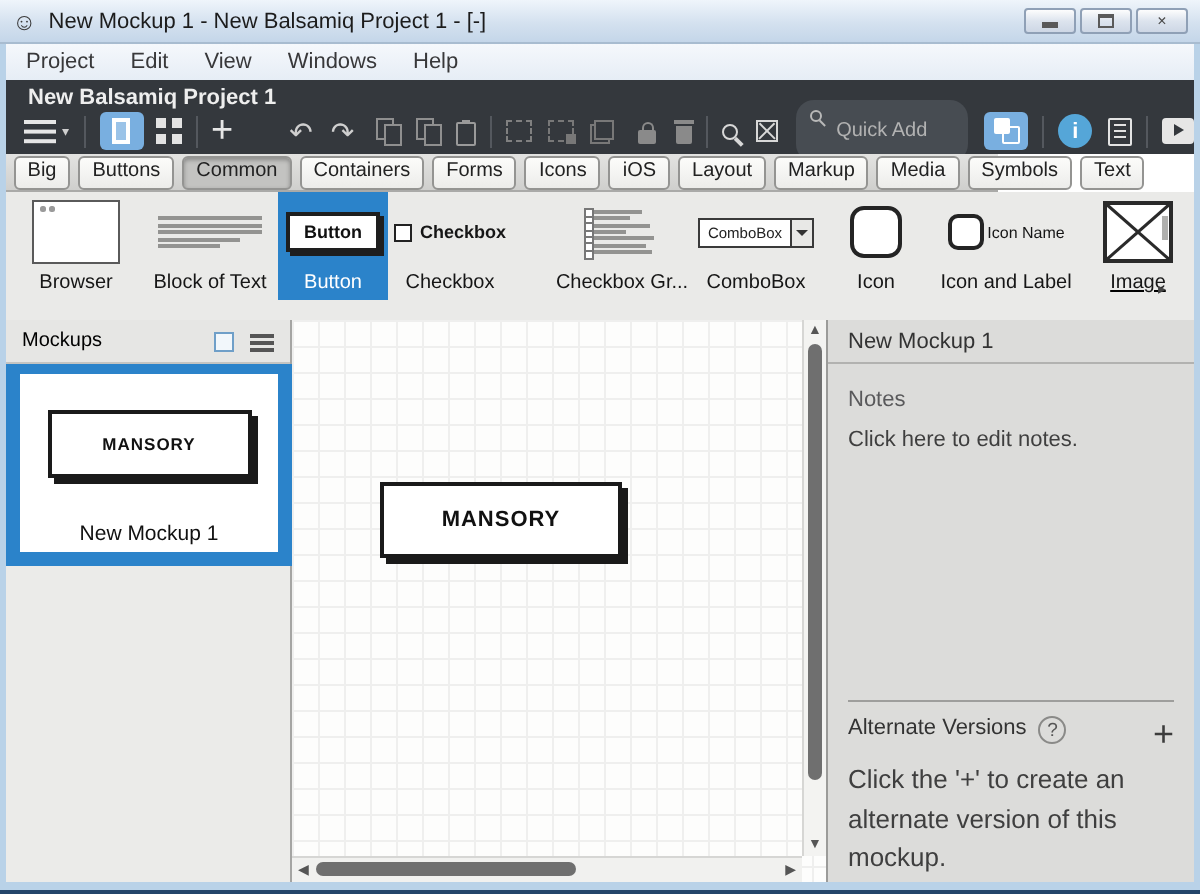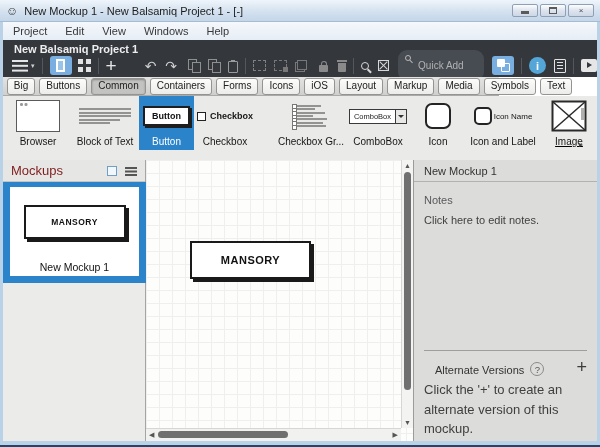--- a/index.html
+++ b/index.html
@@ -124,21 +124,21 @@
   #strip-scrollhint { position:absolute; right:13px; top:12px; width:3px; height:12px; background:#b0b0ae; }
   #strip-next-arrow { position:absolute; right:14px; top:44px; font-size:8px; color:#444; }
 
   
   #main { position:absolute; left:3px; top:160px; width:594px; height:281px; display:flex; }
 
   
   #mockups-panel { width:143px; background:#ebebe9; border-right:1px solid #a5a5a3; position:relative; }
   #mockups-header { height:22px; background:#e6e6e4; border-bottom:1px solid #c4c4c2;
     display:flex; align-items:center; padding:0 8px; }
-  #mockups-title { font-size:13px; color:#7f1d1d; flex:1; }
+  #mockups-title { font-size:10px; color:#000000; flex:1; }
   .mkp-sq { width:10px; height:10px; border:1px solid #6f9fc8; background:#f2f7fb; margin-right:8px; }
   .mkp-hb { width:12px; height:10px; position:relative; }
   .mkp-hb::before { content:""; position:absolute; left:0; top:1px; width:12px; height:2px; background:#555;
     box-shadow:0 3.5px #555, 0 7px #555; }
   #mockup-thumb { position:absolute; left:0; top:22px; width:143px; height:101px; background:#2b83ca; padding:5px 7px 7px; }
   #mockup-thumb-card { width:100%; height:100%; background:#fff; position:relative; }
   #thumb-btn { position:absolute; left:50%; top:18px; transform:translateX(-50%);
     width:102px; height:34px; background:#fff; border:2px solid #1a1a1a; box-shadow:3px 3px 0 #1a1a1a;
     display:flex; align-items:center; justify-content:center; font-size:8.5px; font-weight:bold; letter-spacing:.5px; color:#111; }
   #thumb-name { position:absolute; left:0; right:0; bottom:3px; text-align:center; font-size:10.5px; color:#111; }
@@ -162,21 +162,21 @@
   #hscroll-right { position:absolute; right:3px; top:2px; font-size:7px; color:#555; }
   #hscroll-thumb { position:absolute; left:12px; top:2px; width:130px; height:7px; background:#6f6f6f; border-radius:4px; }
 
   
   #inspector-panel { width:184px; background:#dcdcda; border-left:1px solid #9b9b99; position:relative; }
   #inspector-header { height:22px; border-bottom:1px solid #b2b2b0; display:flex; align-items:center; padding:0 10px; }
   #inspector-title { font-size:11px; color:#333; }
   #notes-heading { position:absolute; left:10px; top:34px; font-size:11px; color:#59595b; }
   #notes-placeholder { position:absolute; left:10px; top:54px; font-size:11px; color:#3f3f3f; }
   #alt-divider { position:absolute; left:10px; right:10px; top:190px; border-top:1px solid #9e9e9c; }
-  #alt-row { position:absolute; left:10px; right:10px; top:198px; display:flex; align-items:flex-end;margin-left:11px; }
+  #alt-row { position:absolute; left:10px; right:10px; top:198px; display:flex; align-items:flex-start; }
   #alt-heading { font-size:11px; color:#333; }
   #alt-help { width:14px; height:14px; border:1px solid #8a8a88; border-radius:50%; margin-left:6px;
     font-size:9.5px; color:#555; display:flex; align-items:center; justify-content:center; }
   #alt-add { margin-left:auto; font-size:18px; color:#3c3c3c; line-height:1; }
   #alt-hint { position:absolute; left:10px; top:220px; width:160px; font-size:13px; color:#3f3f3f; line-height:1.5; }
 </style>
 </head>
 <body>
 
 <div id="title-bar">

